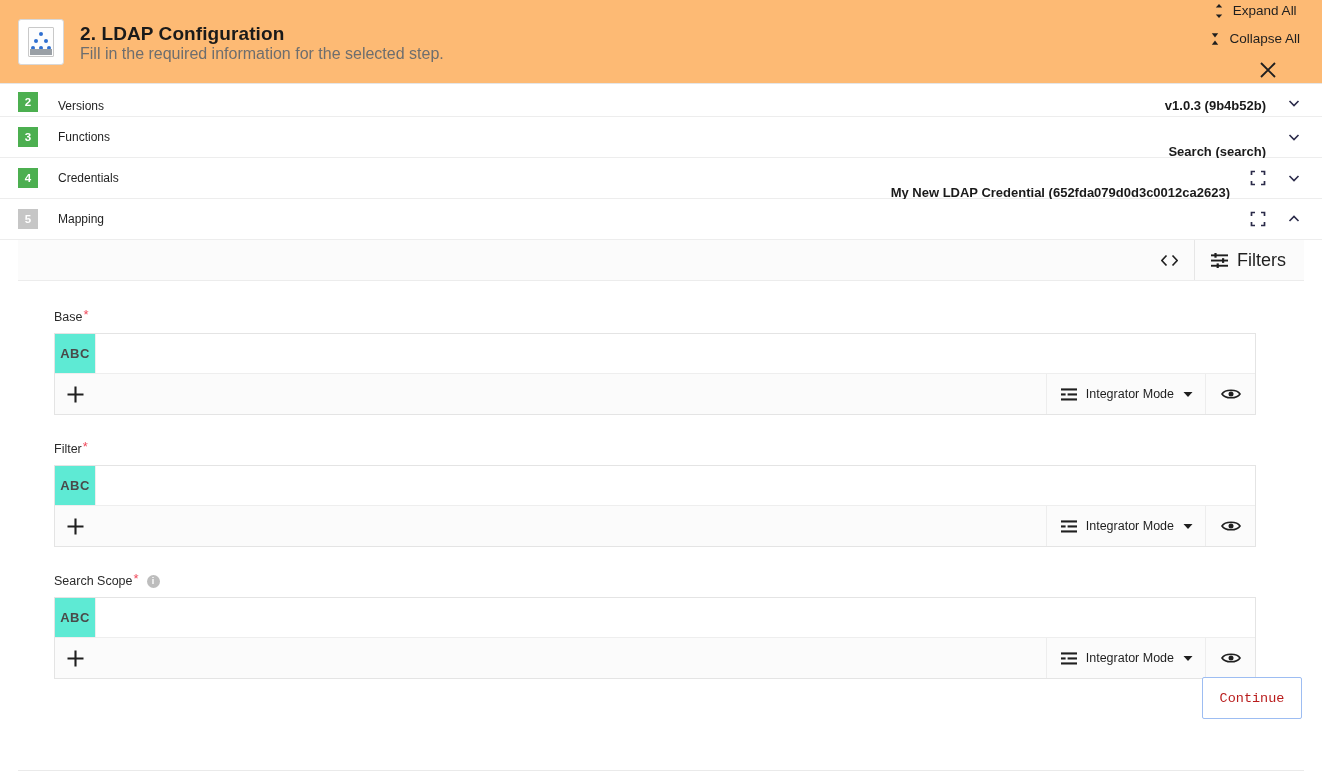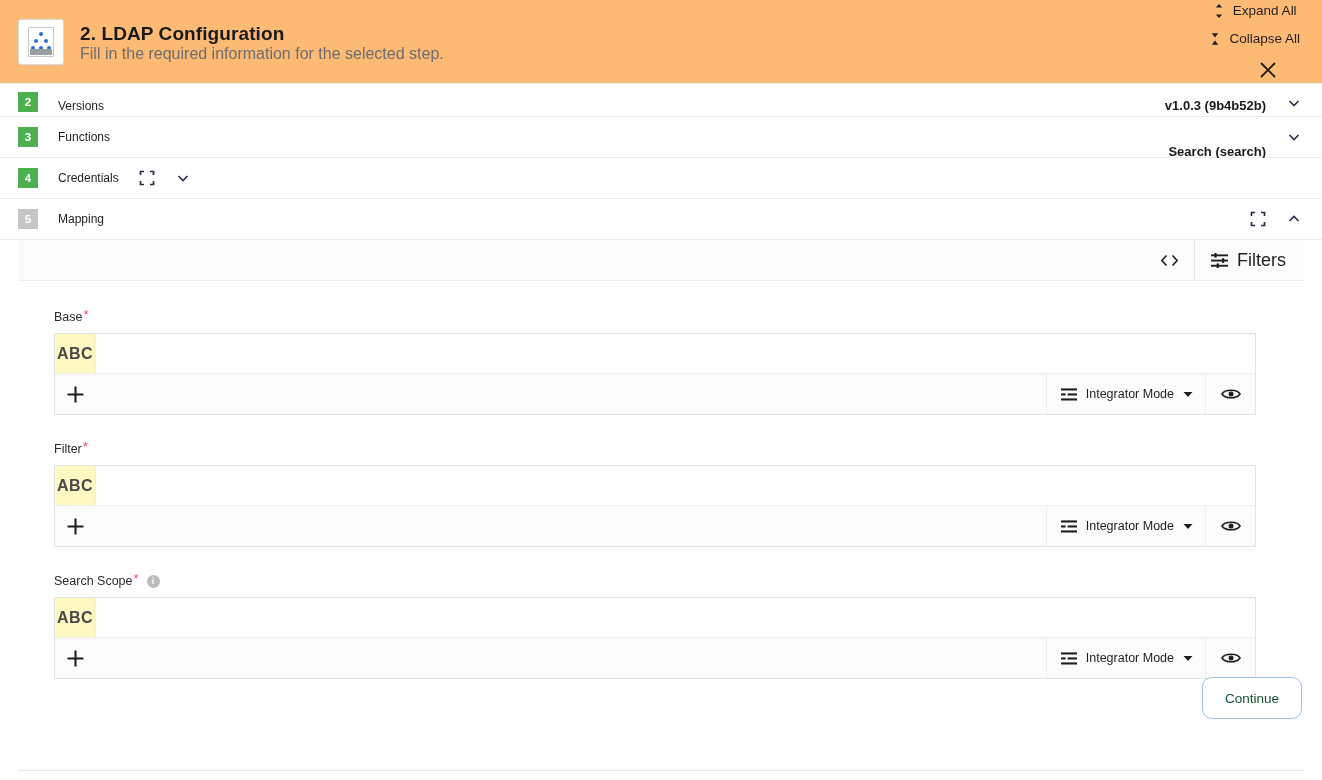--- a/index.html
+++ b/index.html
@@ -249,26 +249,26 @@
   }
 
   .field-input-row {
     display: flex;
     align-items: stretch;
     height: 40px;
     border-bottom: 1px solid #eeeeee;
   }
   .type-chip {
     width: 41px;
-    background: #fef9c3;
+    background: #5eead4;
     border-right: 1px solid #eeeeee;
     display: flex;
     align-items: center;
     justify-content: center;
-    font-size: 16px;
+    font-size: 13px;
     font-weight: bold;
     color: #4a4a4a;
     letter-spacing: 0.4px;
     cursor: pointer;
   }
   .field-input {
     flex: 1;
     border: none;
     outline: none;
     background: #ffffff;
@@ -334,24 +334,24 @@
     bottom: 9px;
     height: 1px;
     background: #eaeaea;
   }
 
   .continue-btn {
     width: 100px;
     height: 42px;
     border: 1px solid #9dbdf2;
     background: #ffffff;
-    color: #14532d;
+    color: #b91c1c;
     font-size: 13.5px;
-    font-family: Liberation Sans, sans-serif;
-    border-radius: 10px;
+    font-family: Liberation Mono, monospace;
+    border-radius: 2px;
     cursor: default;
   }
 
   svg { display: block; }
 </style>
 </head>
 <body>
 
 <div class="page">
 
@@ -428,20 +428,21 @@
           <svg width="16" height="16" viewBox="0 0 16 16">
             <path d="M3.5 6 L8 10.5 L12.5 6" stroke="#2b2b4a" stroke-width="1.6" fill="none"></path>
           </svg>
         </span>
       </span>
     </div>
 
     <div class="acc-row">
       <span class="badge">4</span>
       <span class="acc-label">Credentials</span>
+      <span class="acc-value">My New LDAP Credential (652fda079d0d3c0012ca2623)</span>
       <span class="acc-icons">
         <span class="icon-btn">
           <svg width="16" height="16" viewBox="0 0 16 16">
             <path d="M1.5 5 L1.5 1.5 L5 1.5" stroke="#2b2b4a" stroke-width="1.7" fill="none"></path>
             <path d="M11 1.5 L14.5 1.5 L14.5 5" stroke="#2b2b4a" stroke-width="1.7" fill="none"></path>
             <path d="M14.5 11 L14.5 14.5 L11 14.5" stroke="#2b2b4a" stroke-width="1.7" fill="none"></path>
             <path d="M5 14.5 L1.5 14.5 L1.5 11" stroke="#2b2b4a" stroke-width="1.7" fill="none"></path>
           </svg>
         </span>
         <span class="icon-btn">

